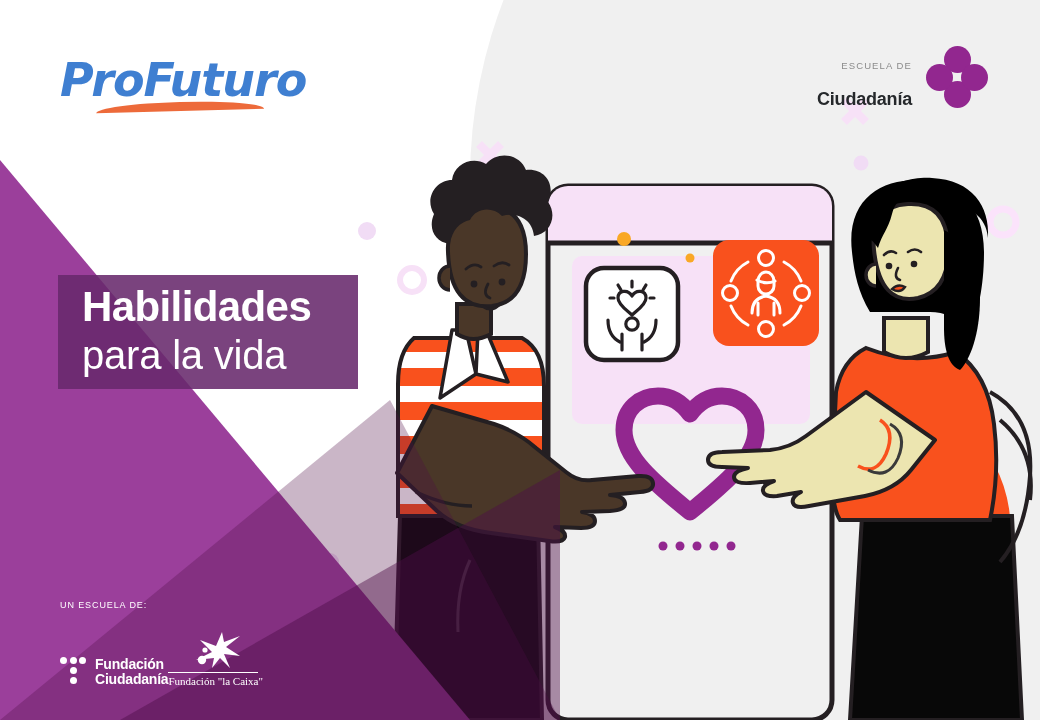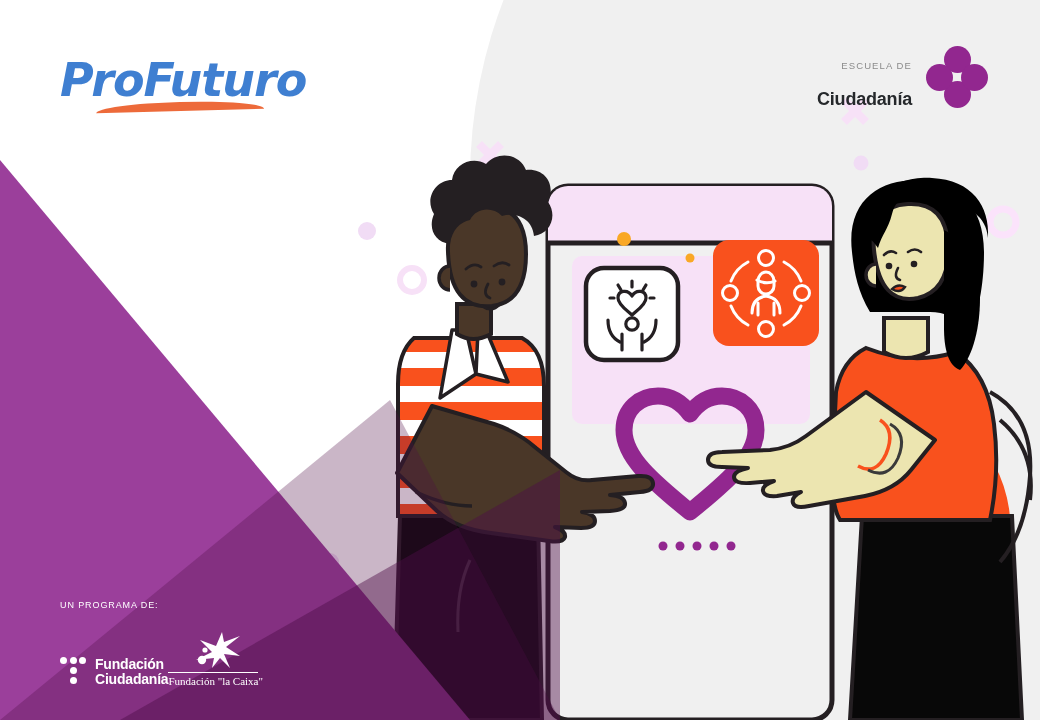--- a/index.html
+++ b/index.html
@@ -287,23 +287,27 @@
       <div class="escuela-main">Ciudadanía</div>
     </div>
     <div class="flower">
       <i class="t"></i>
         <i class="b"></i>
         <i class="l"></i>
         <i class="r"></i>
     </div>
   </div>
 
+  <div class="title-box">
+    <div class="title-l1">Habilidades</div>
+    <div class="title-l2">para la vida</div>
+  </div>
 
   <div class="programa">
-    <div class="programa-label">UN PROGRAMA DE:</div>
+    <div class="programa-label">UN ESCUELA DE:</div>
     <div class="footer-logos">
 
       <div class="tf-logo">
         <div class="tf-dots">
           <i class="d1"></i>
             <i class="d2"></i>
             <i class="d3"></i>
             <i class="d4"></i>
             <i class="d5"></i>
         </div>

